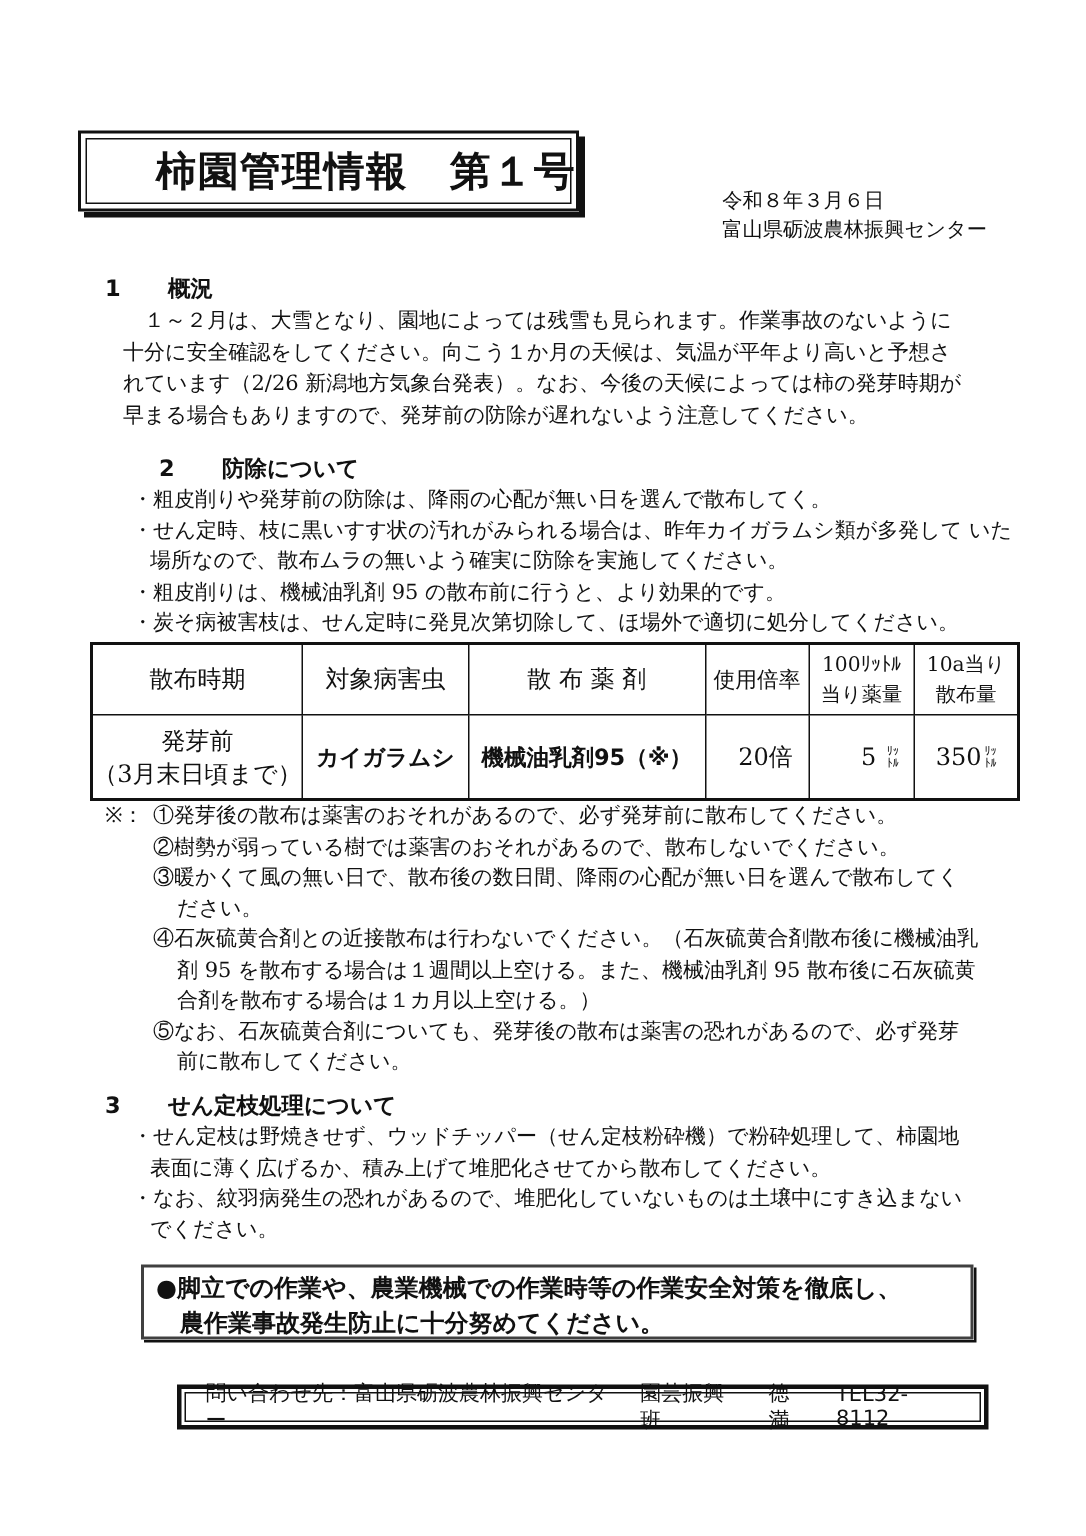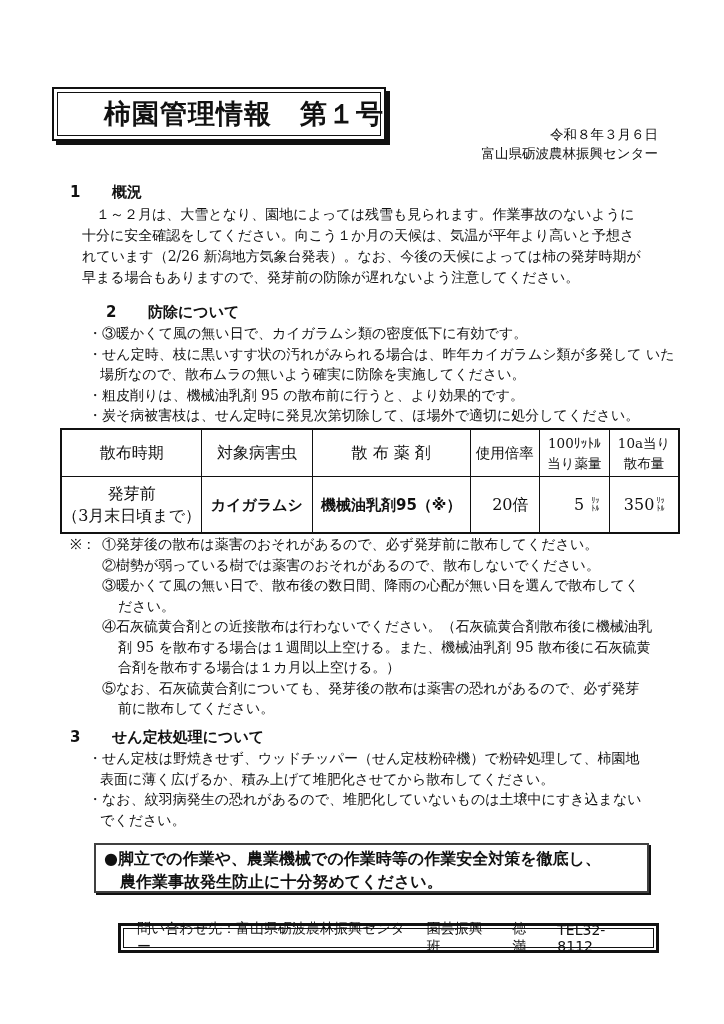--- a/index.html
+++ b/index.html
@@ -10,21 +10,21 @@
     }
     .abs { position: absolute; }
     .title-box {
       left: 52px; top: 87px; width: 330px; height: 50px;
       border: 2px solid #111; box-shadow: 4px 4px 0 #111;
       outline: 1px solid #111; outline-offset: -6px;
       display: flex; align-items: center; justify-content: flex-end;
       font-family: "DejaVu Sans", "Liberation Sans", sans-serif;
       font-size: 27px; font-weight: bold; letter-spacing: 1px;
     }
-    .header-right { right: 66px; top: 125px; text-align: right; line-height: 19px; font-size: 13.5px; }
+    .header-right { right: 66px; top: 125px; text-align: left; line-height: 19px; font-size: 13.5px; }
     .sec-head {
       font-family: "DejaVu Sans", "Liberation Sans", sans-serif;
       font-size: 15px; font-weight: bold;
     }
     .sec-head .num { display: inline-block; width: 42px; }
     .para { line-height: 21px; font-size: 14px; }
     .bullets { line-height: 20.5px; font-size: 14px; }
     .bullet { padding-left: 12px; text-indent: -12px; }
     table.spray {
       position: absolute; left: 60px; top: 428px; width: 620px;
@@ -76,21 +76,21 @@
   <div>　１～２月は、大雪となり、園地によっては残雪も見られます。作業事故のないように</div>
   <div>十分に安全確認をしてください。向こう１か月の天候は、気温が平年より高いと予想さ</div>
   <div>れています（2/26 新潟地方気象台発表）。なお、今後の天候によっては柿の発芽時期が</div>
   <div>早まる場合もありますので、発芽前の防除が遅れないよう注意してください。</div>
 </div>
 
 <div class="abs sec-head" style="left:70px; top:303px;margin-left:36px;">
   <span class="num">2</span><span>防除について</span>
 </div>
 <div class="abs bullets" style="left:88px; top:323px; width:595px;">
-  <div class="bullet">・③暖かくて風の無い日で、カイガラムシ類の密度低下に有効です。</div>
+  <div class="bullet">・粗皮削りや発芽前の防除は、降雨の心配が無い日を選んで散布してく。</div>
   <div class="bullet">・せん定時、枝に黒いすす状の汚れがみられる場合は、昨年カイガラムシ類が多発して いた場所なので、散布ムラの無いよう確実に防除を実施してください。</div>
   <div class="bullet">・粗皮削りは、機械油乳剤 95 の散布前に行うと、より効果的です。</div>
   <div class="bullet">・炭そ病被害枝は、せん定時に発見次第切除して、ほ場外で適切に処分してください。</div>
 </div>
 
 <table class="spray">
   <tbody>
       <tr class="hdr">
     <td style="width:140px;">散布時期</td>
     <td style="width:110px;">対象病害虫</td>

